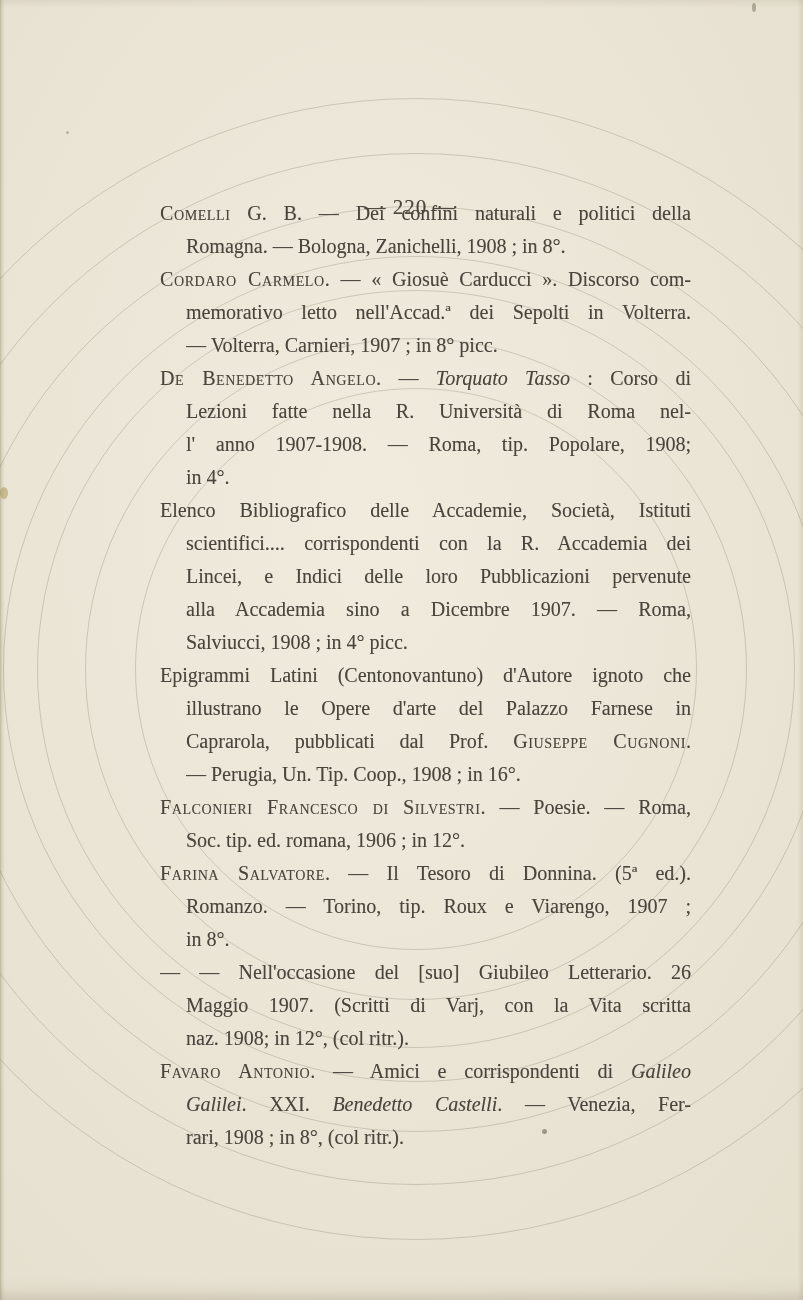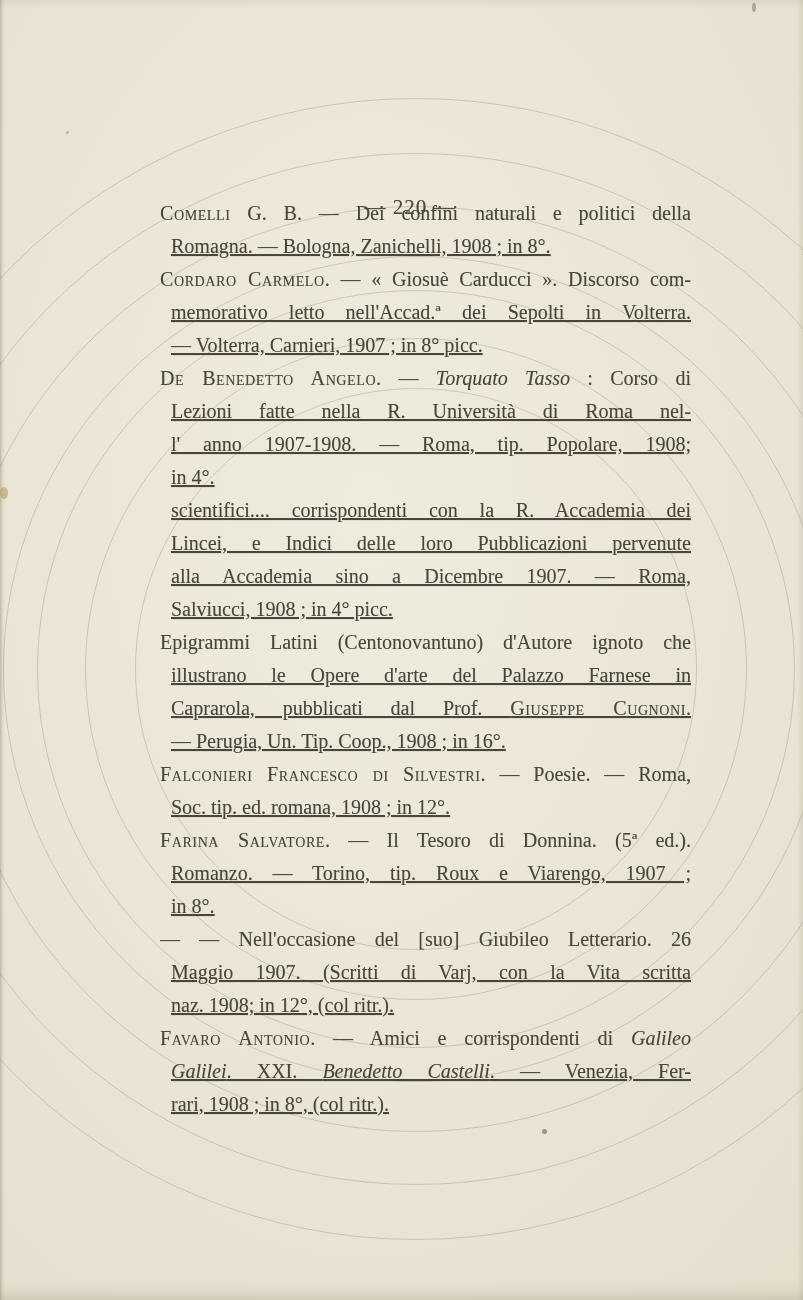--- a/index.html
+++ b/index.html
@@ -34,21 +34,21 @@
     }
     .entries { position: absolute; top: 197px; left: 129px; width: 562px; }
     .entry { margin: 0; }
     .entry .line {
       height: 33px; line-height: 33px; overflow: hidden;
       font-size: 20px;
       text-align: justify; text-align-last: justify;
       text-shadow: 0.3px 0.3px 0 rgba(74,69,60,0.30);
       margin-left: 31px;
     }
-    .entry .line.cont { margin-left: 42px; text-decoration: underline; }
+    .entry .line.cont { margin-left: 57px; }
     .entry .line.last { text-align-last: left; }
     .sc { font-variant: small-caps; letter-spacing: 0.6px; }
     .it { font-style: italic; }
     .speck { position: absolute; border-radius: 50%; pointer-events: none; }
     .speck.s1 { left: 542px; top: 1129px; width: 5px; height: 5px; background: rgba(92,87,72,0.55); }
     .speck.s2 { left: 752px; top: 3px;   width: 4px; height: 9px; background: rgba(104,98,78,0.45); }
     .speck.s3 { left: 0px;   top: 487px; width: 8px; height: 12px; background: rgba(162,136,62,0.45); }
     .speck.s4 { left: 66px;  top: 131px; width: 3px; height: 3px; background: rgba(110,104,84,0.40); }
   </style>
 </head>
@@ -83,34 +83,35 @@
         <div class="line cont"><span>memorativo letto nell'Accad.ª dei Sepolti in Volterra.</span></div>
         <div class="line cont last"><span>— Volterra, Carnieri, 1907 ; in 8° picc.</span></div>
       </div>
       <div class="entry">
         <div class="line"><span class="sc">De Benedetto Angelo</span><span>. — </span><span class="it">Torquato Tasso</span><span> : Corso di</span></div>
         <div class="line cont"><span>Lezioni fatte nella R. Università di Roma nel-</span></div>
         <div class="line cont"><span>l' anno 1907-1908. — Roma, tip. Popolare, 1908;</span></div>
         <div class="line cont last"><span>in 4°.</span></div>
       </div>
       <div class="entry">
+        <div class="line"><span>Elenco Bibliografico delle Accademie, Società, Istituti</span></div>
         <div class="line cont"><span>scientifici.... corrispondenti con la R. Accademia dei</span></div>
         <div class="line cont"><span>Lincei, e Indici delle loro Pubblicazioni pervenute</span></div>
         <div class="line cont"><span>alla Accademia sino a Dicembre 1907. — Roma,</span></div>
         <div class="line cont last"><span>Salviucci, 1908 ; in 4° picc.</span></div>
       </div>
       <div class="entry">
         <div class="line"><span>Epigrammi Latini (Centonovantuno) d'Autore ignoto che</span></div>
         <div class="line cont"><span>illustrano le Opere d'arte del Palazzo Farnese in</span></div>
         <div class="line cont"><span>Caprarola, pubblicati dal Prof. </span><span class="sc">Giuseppe Cugnoni</span><span>.</span></div>
         <div class="line cont last"><span>— Perugia, Un. Tip. Coop., 1908 ; in 16°.</span></div>
       </div>
       <div class="entry">
         <div class="line"><span class="sc">Falconieri Francesco di Silvestri</span><span>. — Poesie. — Roma,</span></div>
-        <div class="line cont last"><span>Soc. tip. ed. romana, 1908 ; in 12°.</span></div>
+        <div class="line cont last"><span>Soc. tip. ed. romana, 1906 ; in 12°.</span></div>
       </div>
       <div class="entry">
         <div class="line"><span class="sc">Farina Salvatore</span><span>. — Il Tesoro di Donnina. (5ª ed.).</span></div>
         <div class="line cont"><span>Romanzo. — Torino, tip. Roux e Viarengo, 1907 ;</span></div>
         <div class="line cont last"><span>in 8°.</span></div>
       </div>
       <div class="entry">
         <div class="line"><span>— — Nell'occasione del [suo] Giubileo Letterario. 26</span></div>
         <div class="line cont"><span>Maggio 1907. (Scritti di Varj, con la Vita scritta</span></div>
         <div class="line cont last"><span>naz. 1908; in 12°, (col ritr.).</span></div>

